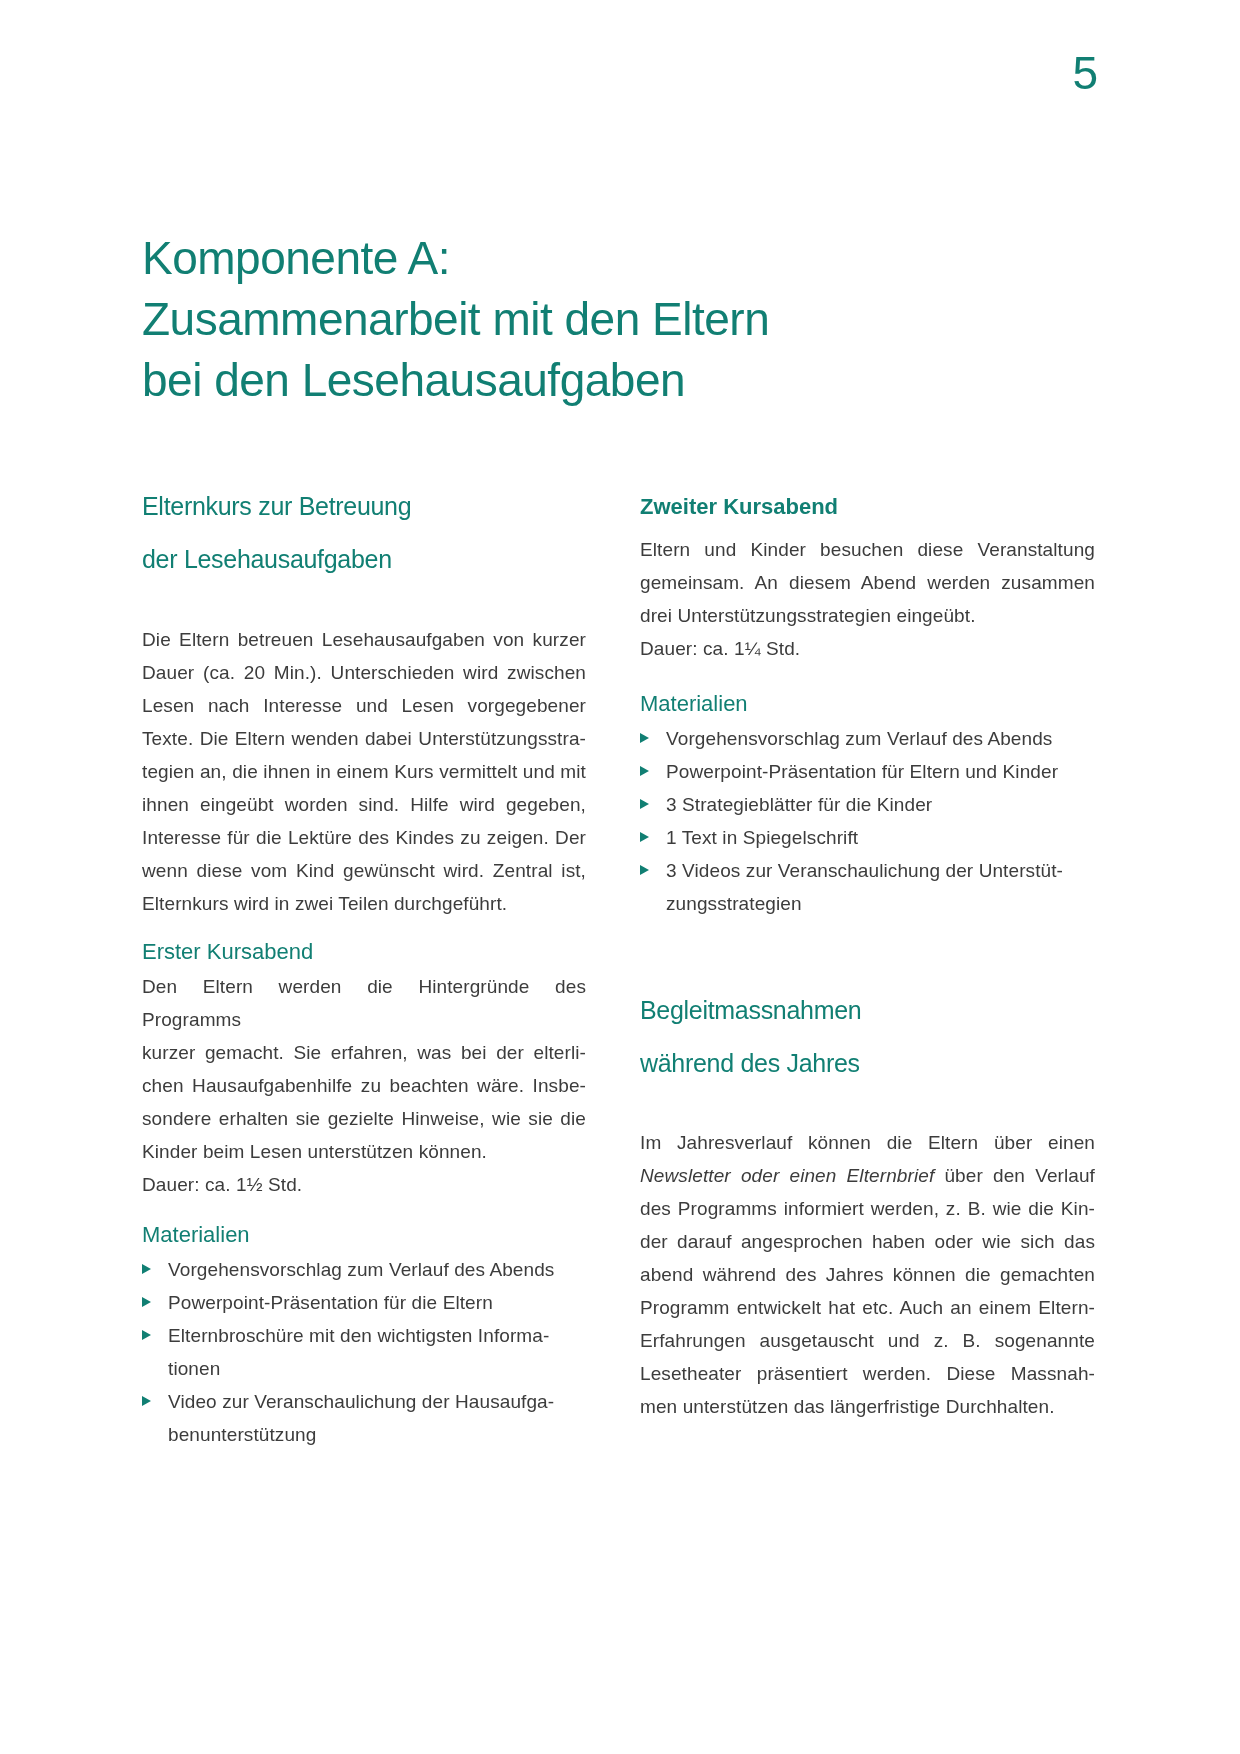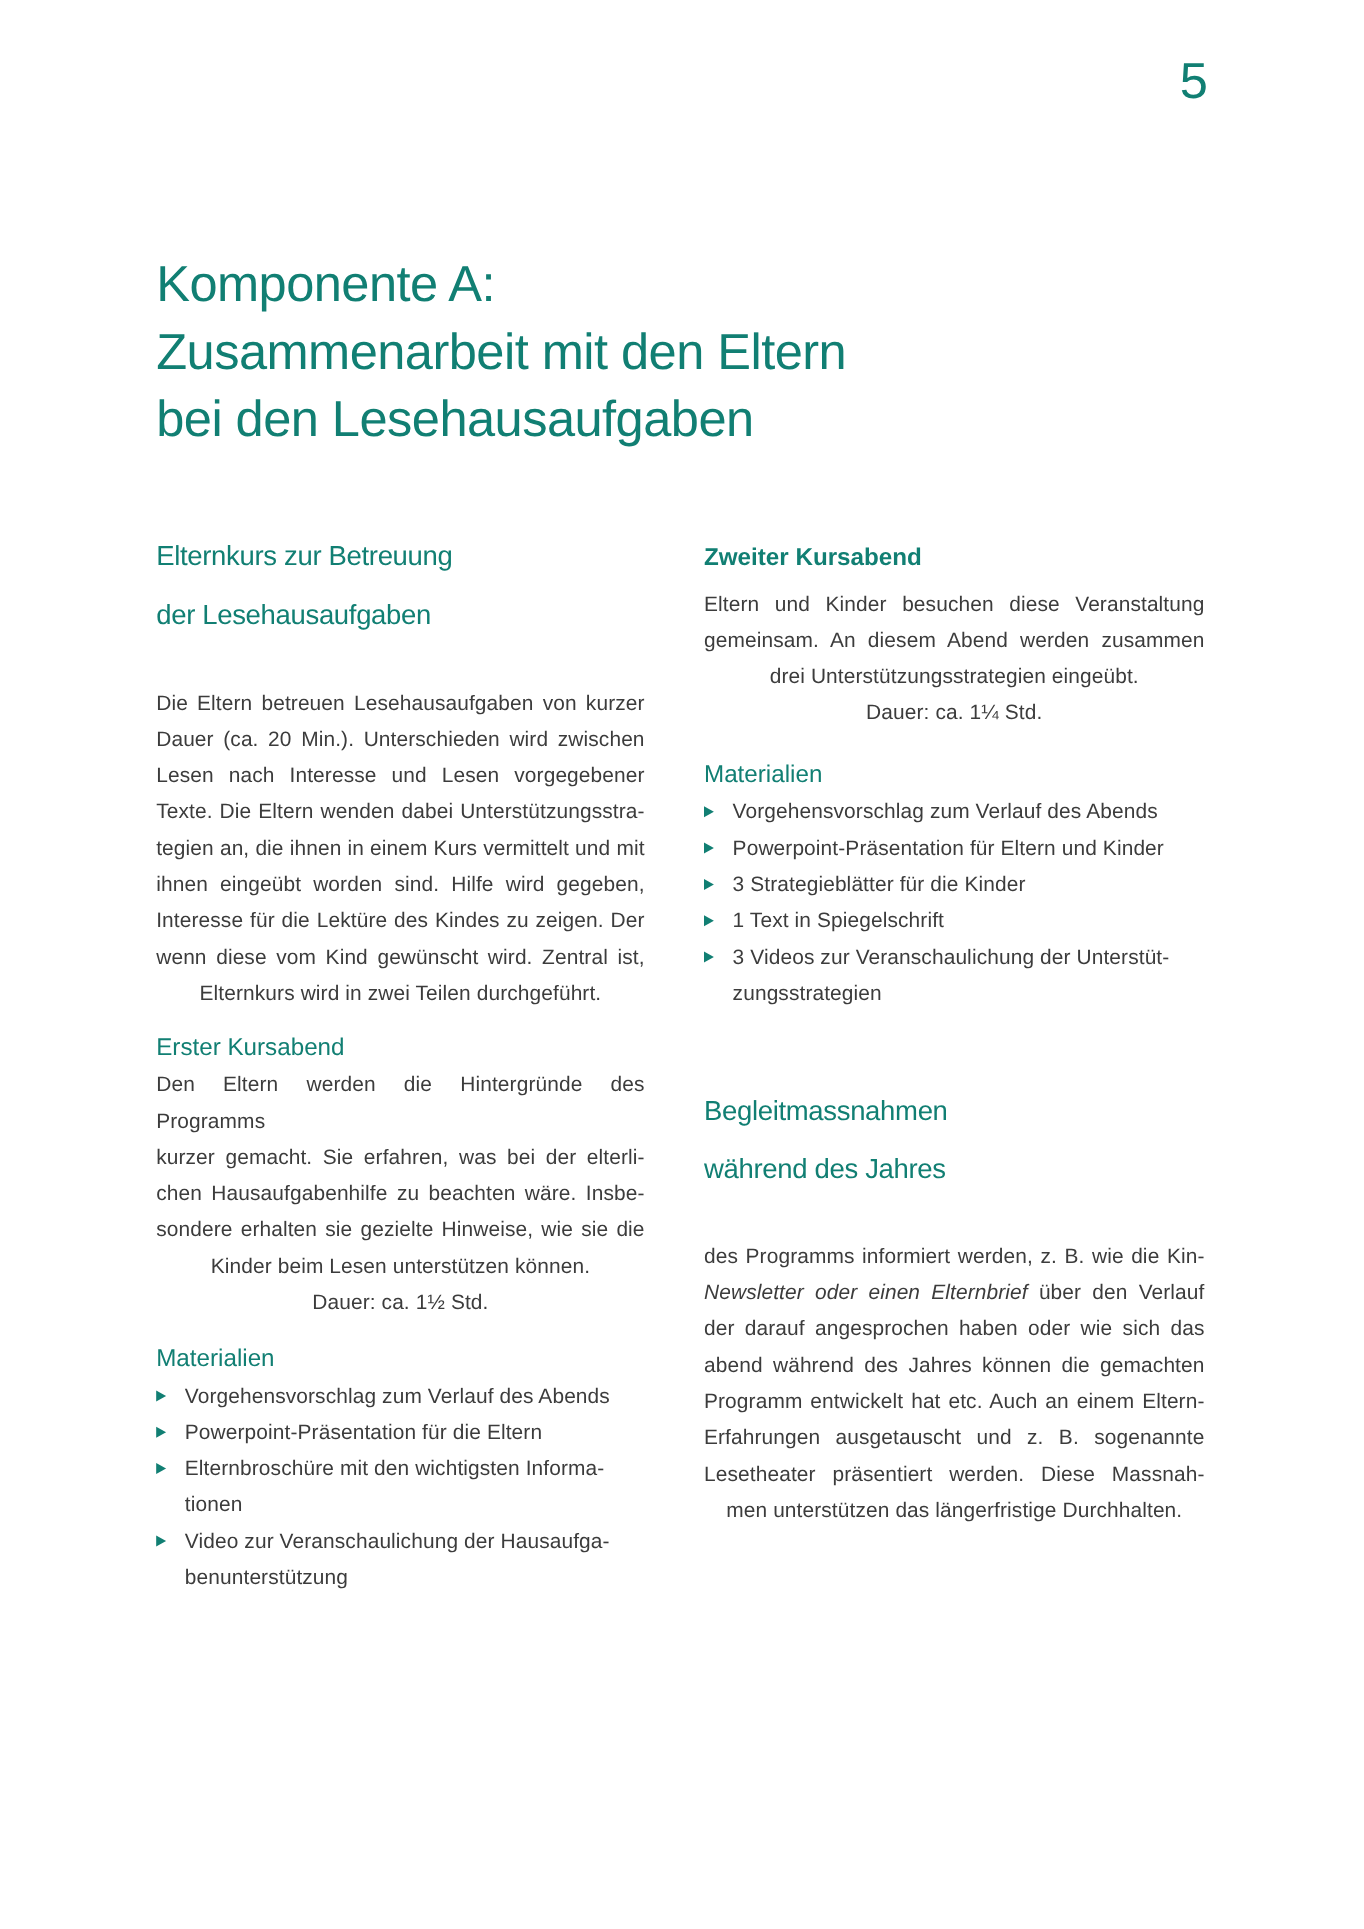--- a/index.html
+++ b/index.html
@@ -34,21 +34,21 @@
     letter-spacing:-0.3px; margin:0;
     color:var(--accent,#117f73);
   }
   .h3 {
     font-size:22px; line-height:33px; font-weight:400;
     margin:0;
     color:var(--accent,#117f73);
   }
 
   .para { font-size:19px; line-height:33px; letter-spacing:0.1px; }
-  .para .line { text-align:center; }
+  .para .line { text-align:left; }
   .para .line.j { text-align:justify; text-align-last:justify; }
   .para .seg-i { font-style:italic; }
 
   .mat-list { font-size:19px; line-height:33px; letter-spacing:0.1px; margin-top:2px; }
   .mat-item { display:flex; align-items:flex-start; }
   .mat-item .marker-cell { width:26px; flex:0 0 26px; }
   .tri-icon {
     display:block; width:0; height:0; margin-top:11px;
     border-left:9px solid var(--accent,#117f73);
     border-top:5.5px solid transparent;
@@ -184,22 +184,23 @@
           <div class="item-text">3 Videos zur Veranschaulichung der Unterstüt-
 zungsstrategien</div>
         </div>
       </div>
 
     <h2 class="h2 rc-h2">
       <div>Begleitmassnahmen</div>
       <div>während des Jahres</div>
     </h2>
     <div class="para rc-para2">
+        <div class="line j">Im Jahresverlauf können die Eltern über einen</div>
+        <div class="line j"><span class="seg-i">Newsletter oder einen Elternbrief</span><span> über den Verlauf</span></div>
         <div class="line j">des Programms informiert werden, z. B. wie die Kin-</div>
-        <div class="line j"><span class="seg-i">Newsletter oder einen Elternbrief</span><span> über den Verlauf</span></div>
         <div class="line j">der darauf angesprochen haben oder wie sich das</div>
         <div class="line j">abend während des Jahres können die gemachten</div>
         <div class="line j">Programm entwickelt hat etc. Auch an einem Eltern-</div>
         <div class="line j">Erfahrungen ausgetauscht und z. B. sogenannte</div>
         <div class="line j">Lesetheater präsentiert werden. Diese Massnah-</div>
         <div class="line">men unterstützen das längerfristige Durchhalten.</div>
       </div>
   </div>
 
 </div>

